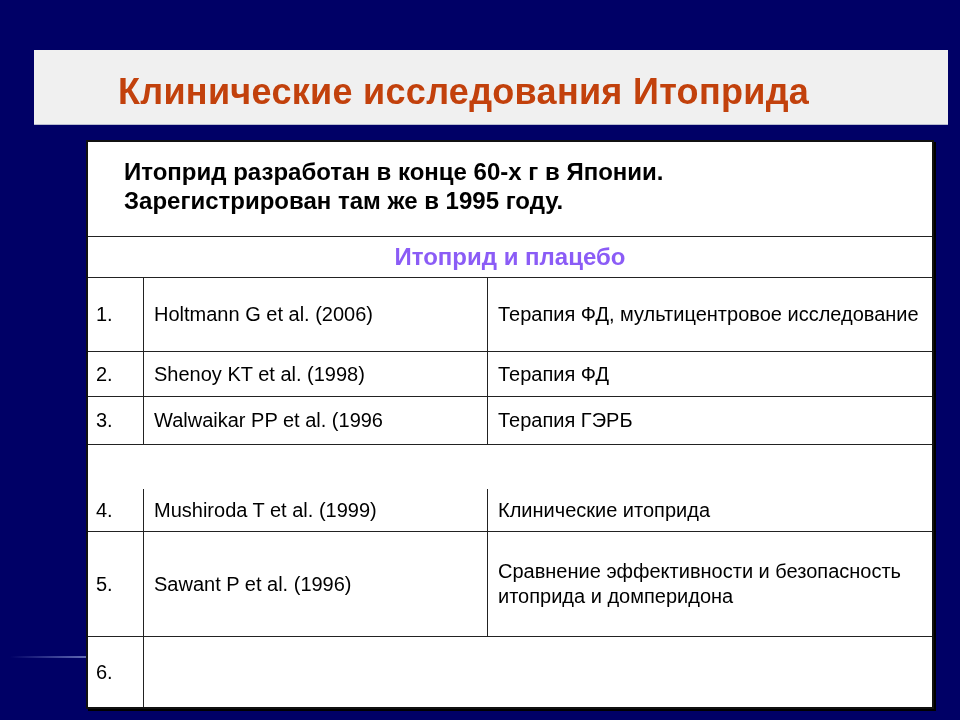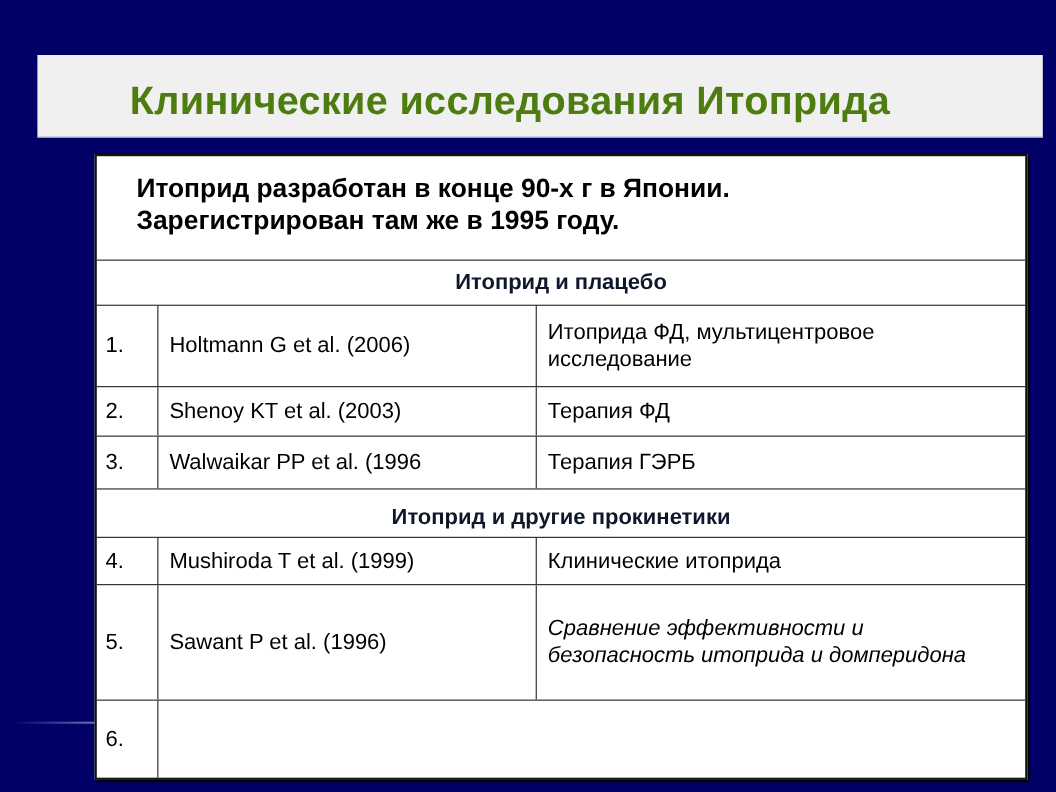--- a/index.html
+++ b/index.html
@@ -12,41 +12,41 @@
     position:absolute; left:10px; top:656px; width:78px; height:2px;
     background:linear-gradient(to right, rgba(90,100,170,0), rgba(110,120,190,0.9));
   }
   .title-box {
     position:absolute; left:34px; top:50px; width:914px; height:75px;
     background:#F0F0F0; box-sizing:border-box;
     border-bottom:1px solid #b8bcd0;
   }
   .title-text {
     position:absolute; left:84px; top:21px;
-    font-weight:bold; font-size:36px; color:#4d7c0f; letter-spacing:0.3px;
+    font-weight:bold; font-size:36px; color:#c2410c; letter-spacing:0.3px;
     white-space:nowrap;
   }
   .table-wrap {
     position:absolute; left:86px; top:140px; width:848px; height:569px;
     background:#fff; box-sizing:border-box;
     border:2px solid #111; border-right:2px solid #111;
     box-shadow:2px 2px 0 #000;
   }
   .intro {
     position:absolute; left:0; top:0; width:100%; height:95px;
     border-bottom:1px solid #222; box-sizing:border-box;
   }
   .intro-line {
     position:absolute; left:36px; font-weight:bold; font-size:24px; color:#000;
     white-space:nowrap;
   }
   .section-head {
     position:absolute; left:0; width:100%; box-sizing:border-box;
     border-bottom:1px solid #222;
-    text-align:center; font-weight:bold; font-size:20px; color:#0f172a;
+    text-align:center; font-weight:bold; font-size:24px; color:#8b5cf6;
   }
   .row {
     position:absolute; left:0; width:100%; box-sizing:border-box;
     border-bottom:1px solid #222;
   }
   .row:last-child { border-bottom:none; }
   .cell {
     position:absolute; top:0; bottom:0; box-sizing:border-box;
     display:flex; align-items:center;
     font-size:20px; color:#000; line-height:25px;
@@ -59,50 +59,49 @@
 <body>
 
 <div class="deco-line"></div>
 
 <div class="title-box">
   <div class="title-text">Клинические исследования Итоприда</div>
 </div>
 
 <div class="table-wrap">
   <div class="intro">
-    <div class="intro-line" style="top:16px;">Итоприд разработан в конце 90-х г  в Японии.</div>
+    <div class="intro-line" style="top:16px;">Итоприд разработан в конце 60-х г  в Японии.</div>
     <div class="intro-line" style="top:45px;">Зарегистрирован  там же в 1995 году.</div>
   </div>
 
   <div class="section-head" style="top:95px;height:41px;line-height:40px;">Итоприд и плацебо</div>
 
   <div class="row" style="top:136px;height:74px;">
     <div class="cell c-num">1.</div>
     <div class="cell c-auth">Holtmann G et al. (2006)</div>
-    <div class="cell c-desc">Итоприда  ФД, мультицентровое исследование</div>
+    <div class="cell c-desc">Терапия  ФД, мультицентровое исследование</div>
   </div>
   <div class="row" style="top:210px;height:45px;">
     <div class="cell c-num">2.</div>
-    <div class="cell c-auth">Shenoy KT et al. (2003)</div>
+    <div class="cell c-auth">Shenoy KT et al. (1998)</div>
     <div class="cell c-desc">Терапия  ФД</div>
   </div>
   <div class="row" style="top:255px;height:48px;">
     <div class="cell c-num">3.</div>
     <div class="cell c-auth">Walwaikar PP et al. (1996</div>
     <div class="cell c-desc">Терапия  ГЭРБ</div>
   </div>
 
-  <div class="section-head" style="top:303px;height:44px;line-height:50px;">Итоприд и другие прокинетики</div>
 
   <div class="row" style="top:347px;height:43px;">
     <div class="cell c-num">4.</div>
     <div class="cell c-auth">Mushiroda T et al. (1999)</div>
     <div class="cell c-desc">Клинические  итоприда</div>
   </div>
   <div class="row" style="top:390px;height:105px;">
     <div class="cell c-num">5.</div>
     <div class="cell c-auth">Sawant P et al. (1996)</div>
-    <div class="cell c-desc" style="padding-right:19px;font-style:italic;">Сравнение эффективности и безопасность итоприда и домперидона</div>
+    <div class="cell c-desc" style="padding-right:19px;">Сравнение эффективности и безопасность итоприда и домперидона</div>
   </div>
   <div class="row" style="top:495px;height:70px;border-bottom:none;">
     <div class="cell c-num">6.</div>
   </div>
 </div>
 
 </body></html>

